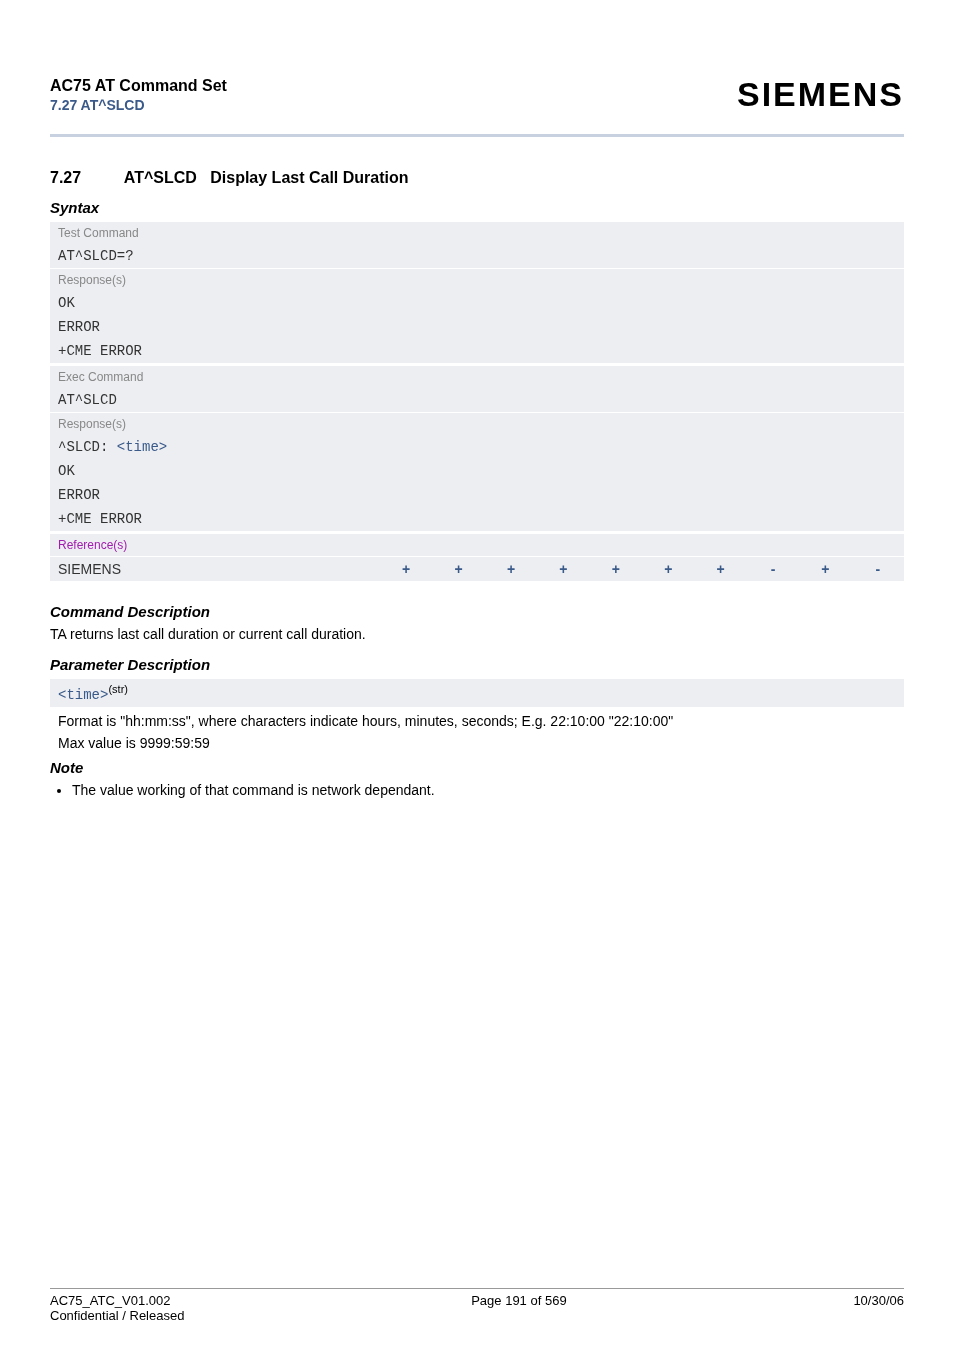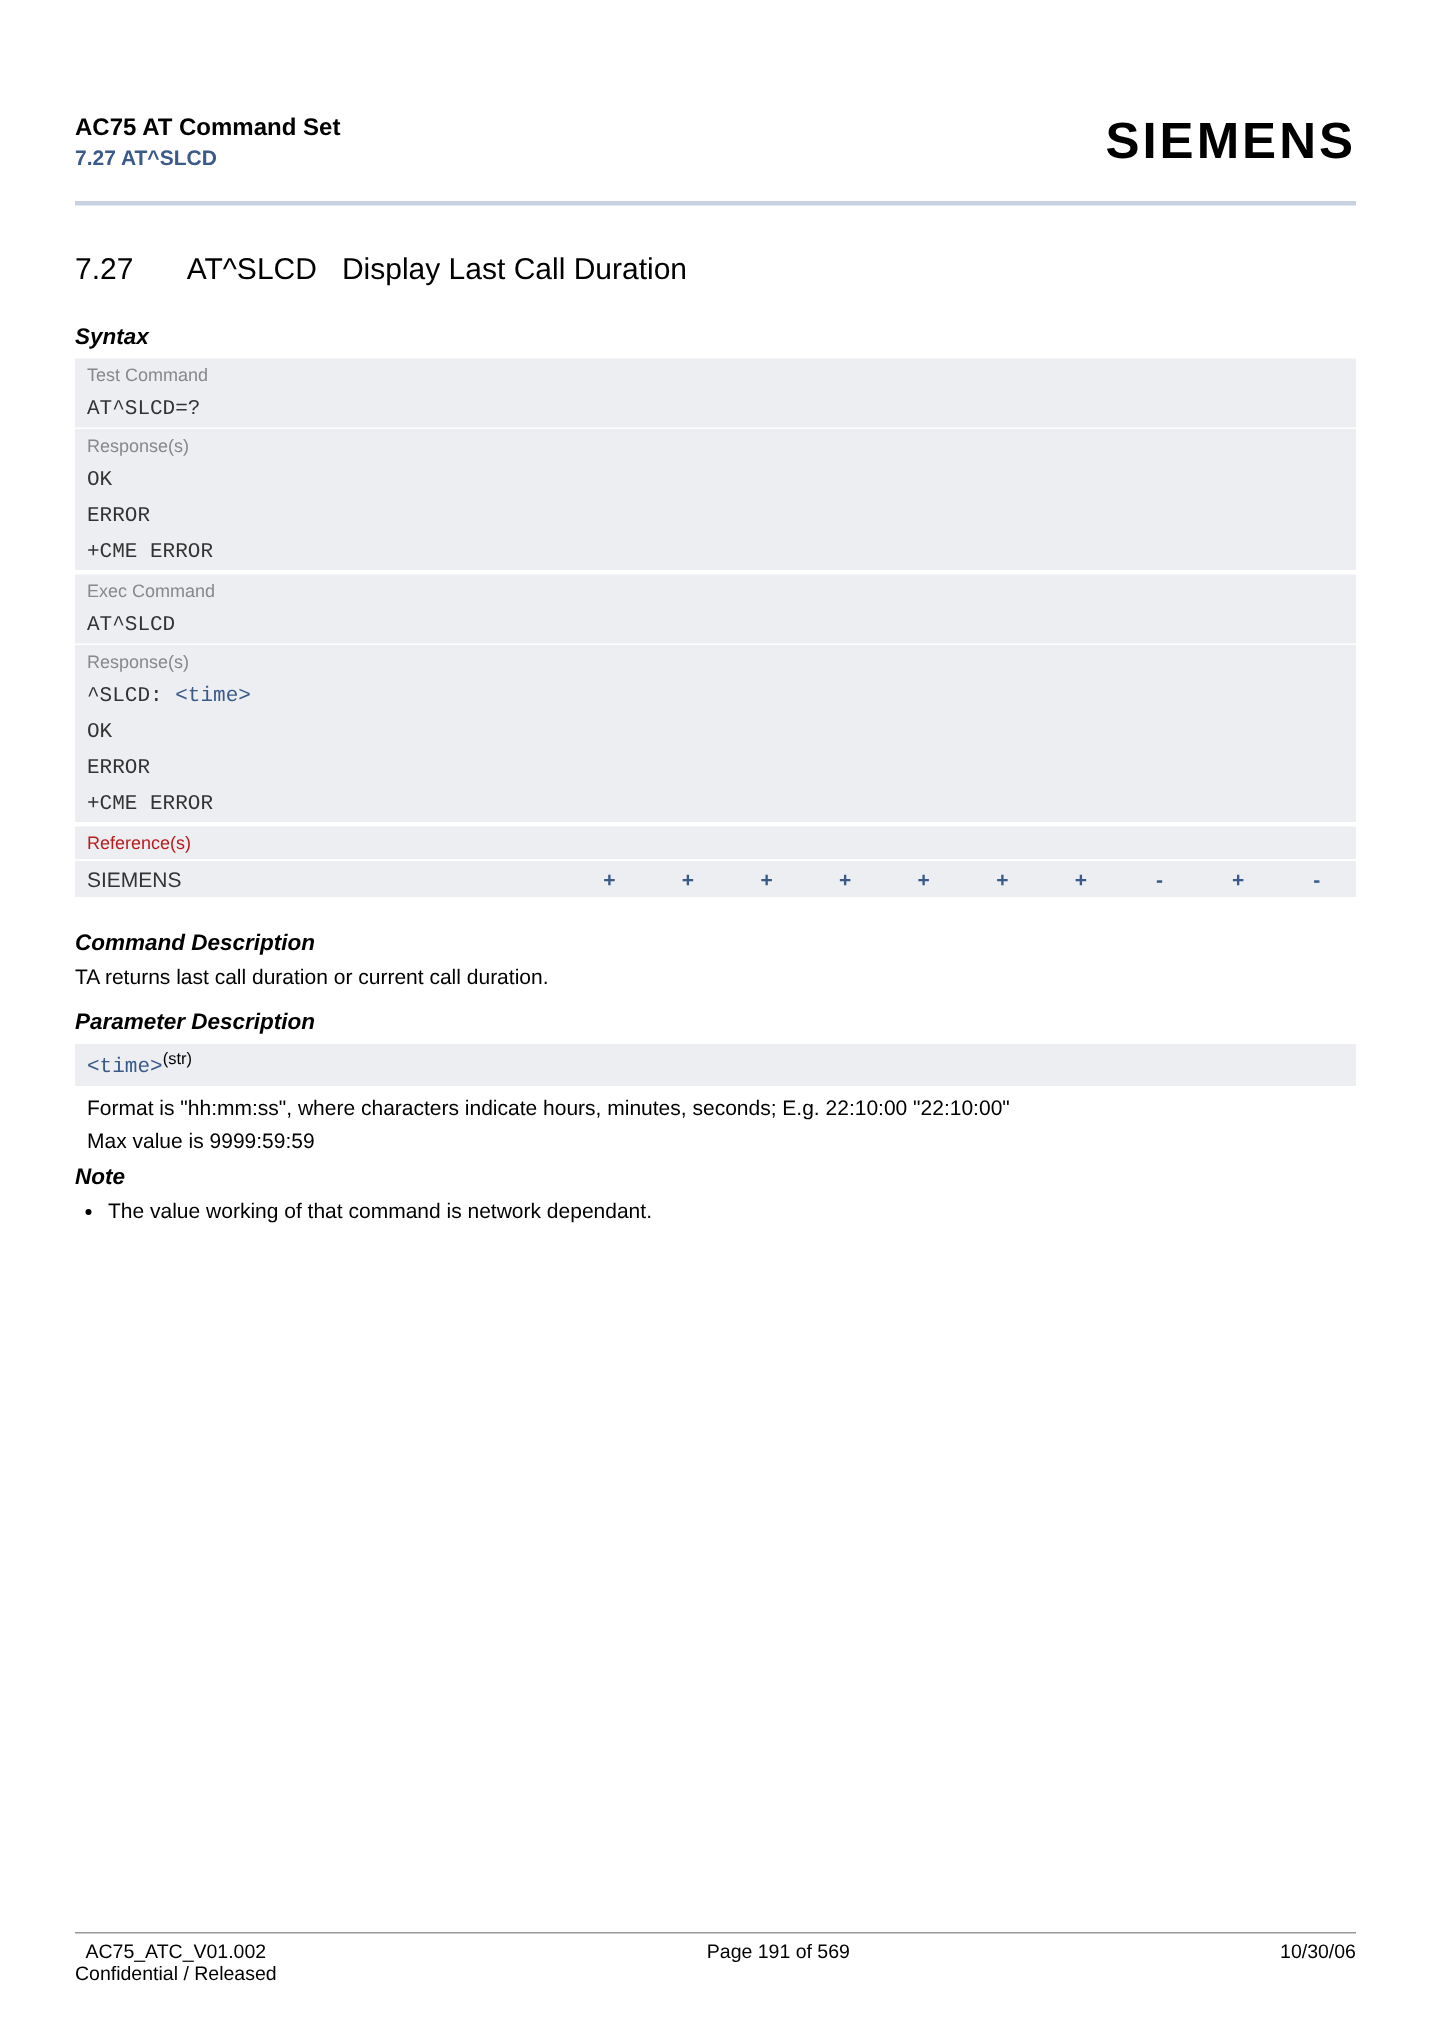--- a/index.html
+++ b/index.html
@@ -25,21 +25,21 @@
   .doc-sub   { font-weight: bold; font-size: 14px; color: #3a5a8a; margin-top: 2px; }
   .brand-logo {
     font-family: Arial, sans-serif;
     font-weight: 900;
     font-size: 34px;
     letter-spacing: 2px;
     color: #000;
   }
   .hr-top { margin-top: 6px; height: 3px; background: #c7d1e0; border: none; }
 
-  .section-title { font-size: 20px; font-weight: normal; margin-top: 32px; margin-bottom: 24px; }
+  .section-title { font-size: 16px; font-weight: bold; margin-top: 32px; margin-bottom: 12px; }
   .section-title .num { display:inline-block; width: 70px; }
 
   .sub-head { font-size: 15px; font-weight: bold; font-style: italic; margin: 12px 0 6px 0; }
 
   .syntax-block {
     background: #eceef2;
     border-radius: 0;
     margin-bottom: 3px;
     padding: 0;
   }
@@ -47,21 +47,21 @@
   .sb-label { color: #888; font-size: 12px; }
   .mono { font-family: "Courier New", monospace; font-size: 14px; color: #333; }
   .mono-blue { color: #3a5a8a; }
   .divider { height: 1px; background: #fff; }
   .ref-row {
     display: flex;
     align-items: center;
     background: #eceef2;
     font-size: 12px;
   }
-  .ref-row .left { flex: 0 0 330px; padding: 4px 8px; color: #b91c1c; }
+  .ref-row .left { flex: 0 0 330px; padding: 4px 8px; color: #a21caf; }
   .ref-row .left-strong { flex: 0 0 330px; padding: 4px 8px; color: #333; font-size: 14px; }
   .ref-row .cells { display: flex; flex: 1; }
   .ref-row .cell { flex: 1; text-align: center; color: #666; font-size: 11px; padding: 4px 0; }
   .ref-row .cell.val { color: #3a5a8a; font-weight: bold; font-size: 14px; }
   .ref-row .cell.arrow { color: #333; font-weight: bold; }
 
   .body-text { font-size: 14px; margin: 6px 0 14px 0; }
 
   .param-box {
     background: #eceef2;
@@ -74,21 +74,21 @@
 
   ul.note-list { margin: 6px 0 0 22px; font-size: 14px; }
   ul.note-list li { margin-bottom: 4px; }
 
   .footer {
     position: absolute;
     left: 50px; right: 50px; bottom: 28px;
   }
   .footer-hr { height: 1px; background: #999; border: none; margin-bottom: 4px; }
   .footer-row { display: flex; justify-content: space-between; font-size: 13px; }
-  .footer-left { text-align: center; }
+  .footer-left { text-align: left; }
   .footer-center { text-align: center; }
   .footer-right { text-align: right; }
 </style>
 </head>
 <body>
 
 <div class="header">
   <div class="header-left">
     <div class="doc-title">AC75 AT Command Set</div>
     <div class="doc-sub">7.27 AT^SLCD</div>

